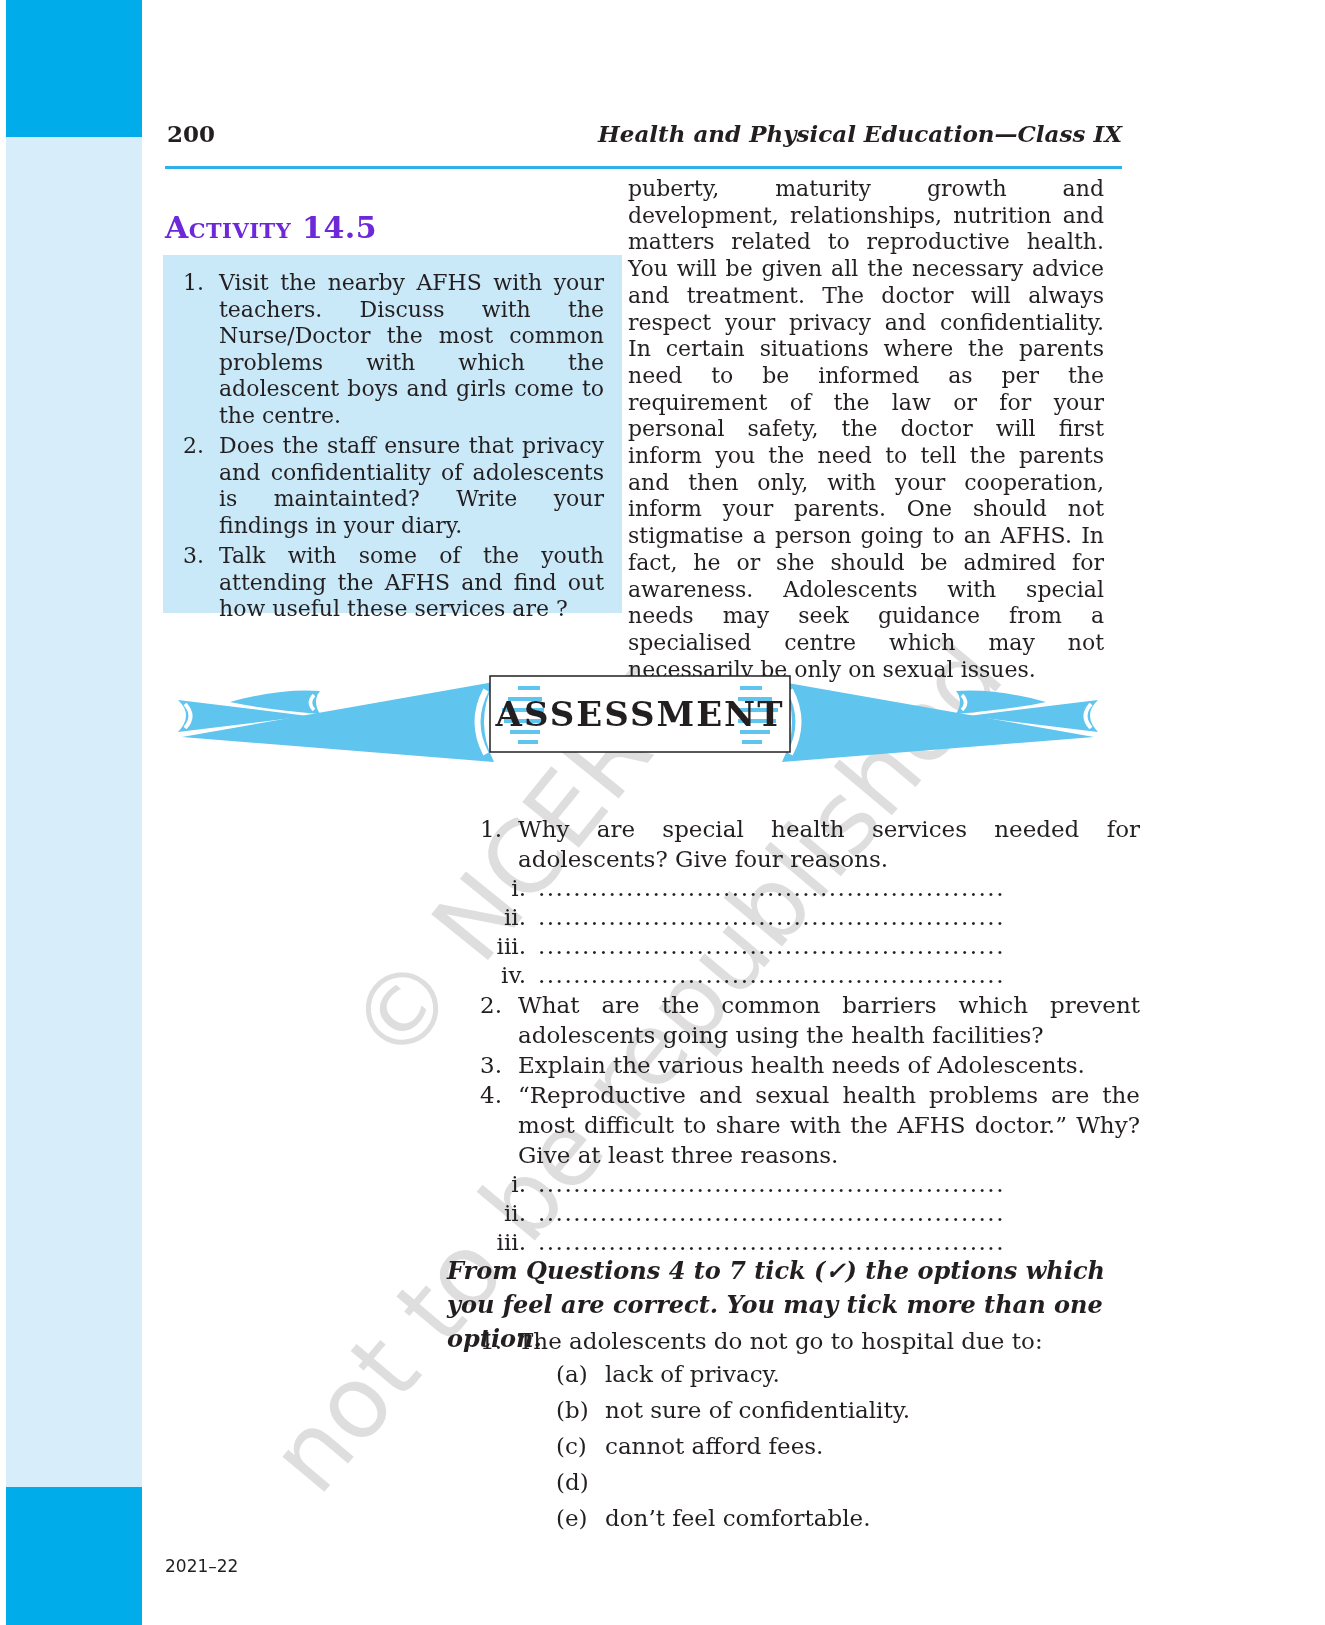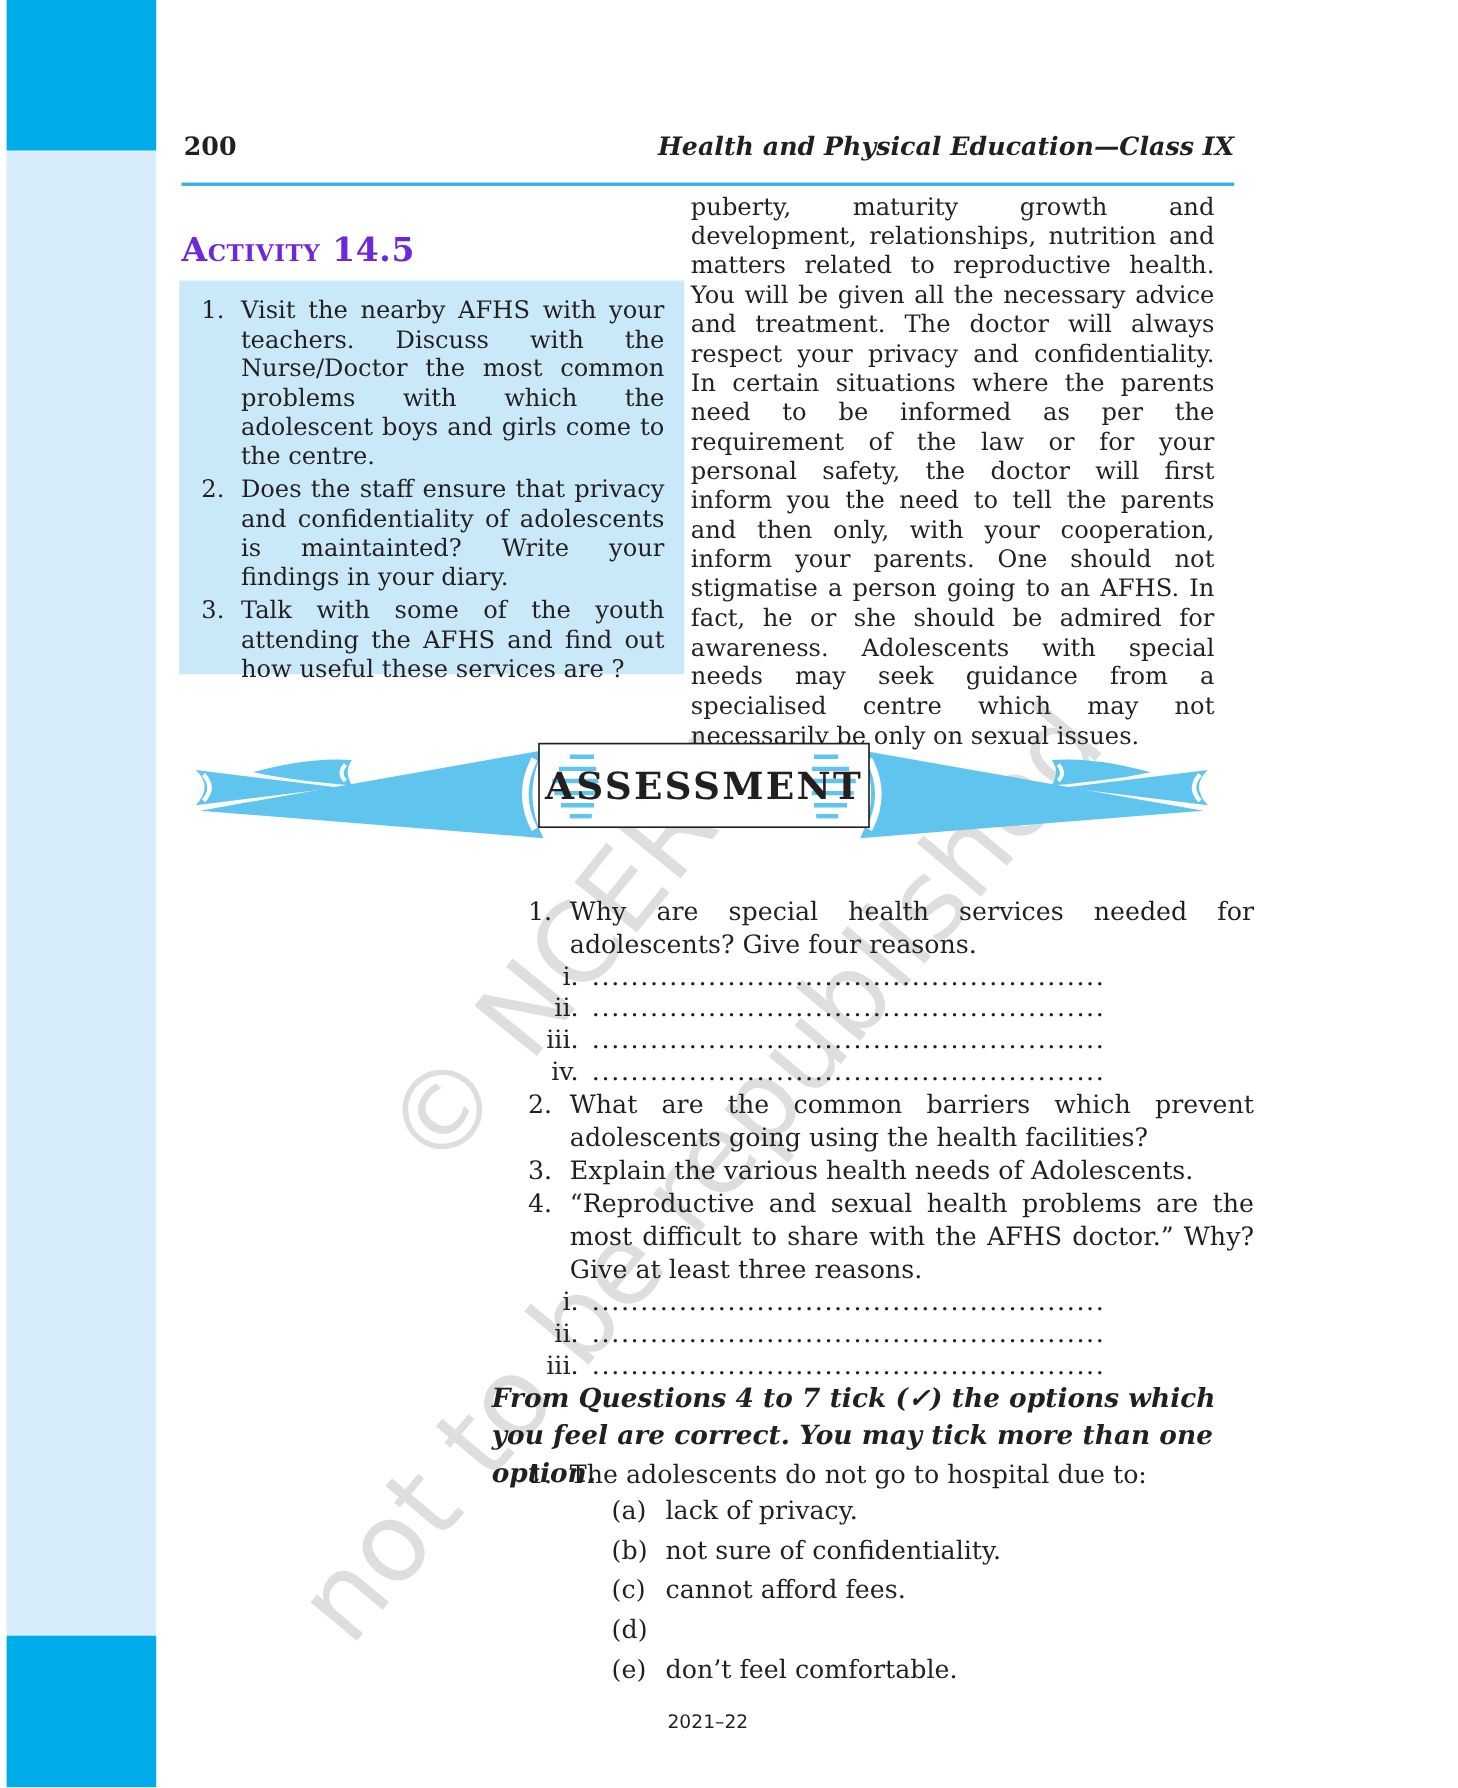--- a/index.html
+++ b/index.html
@@ -54,21 +54,21 @@
   .blank-dots { flex:1; overflow:hidden; white-space:nowrap; letter-spacing:1.5px; }
   .tick-instruction {
     position:absolute; left:447px; top:1254px; width:700px; z-index:1;
     font-size:24px; font-weight:bold; line-height:34px;font-style:italic;
   }
   .mcq { position:absolute; left:480px; top:1326px; width:660px; z-index:1; }
   .opt { display:flex; font-size:23px; line-height:36px; }
   .opt .opt-label { flex:none; margin-left:76px; width:49px; }
   
   .footer {
-    position:absolute; left:165px; top:1556px; width:957px; text-align:center; z-index:1;
+    position:absolute; left:165px; top:1556px; width:957px; text-align:left; z-index:1;
     font-family:"DejaVu Sans", sans-serif; font-size:17px; color:#231F20;
   }
 </style>
 </head>
 <body>
 
 <div class="page">
 
   <div class="wm wm1">© NCERT</div>
   <div class="wm wm2">not to be republished</div>

